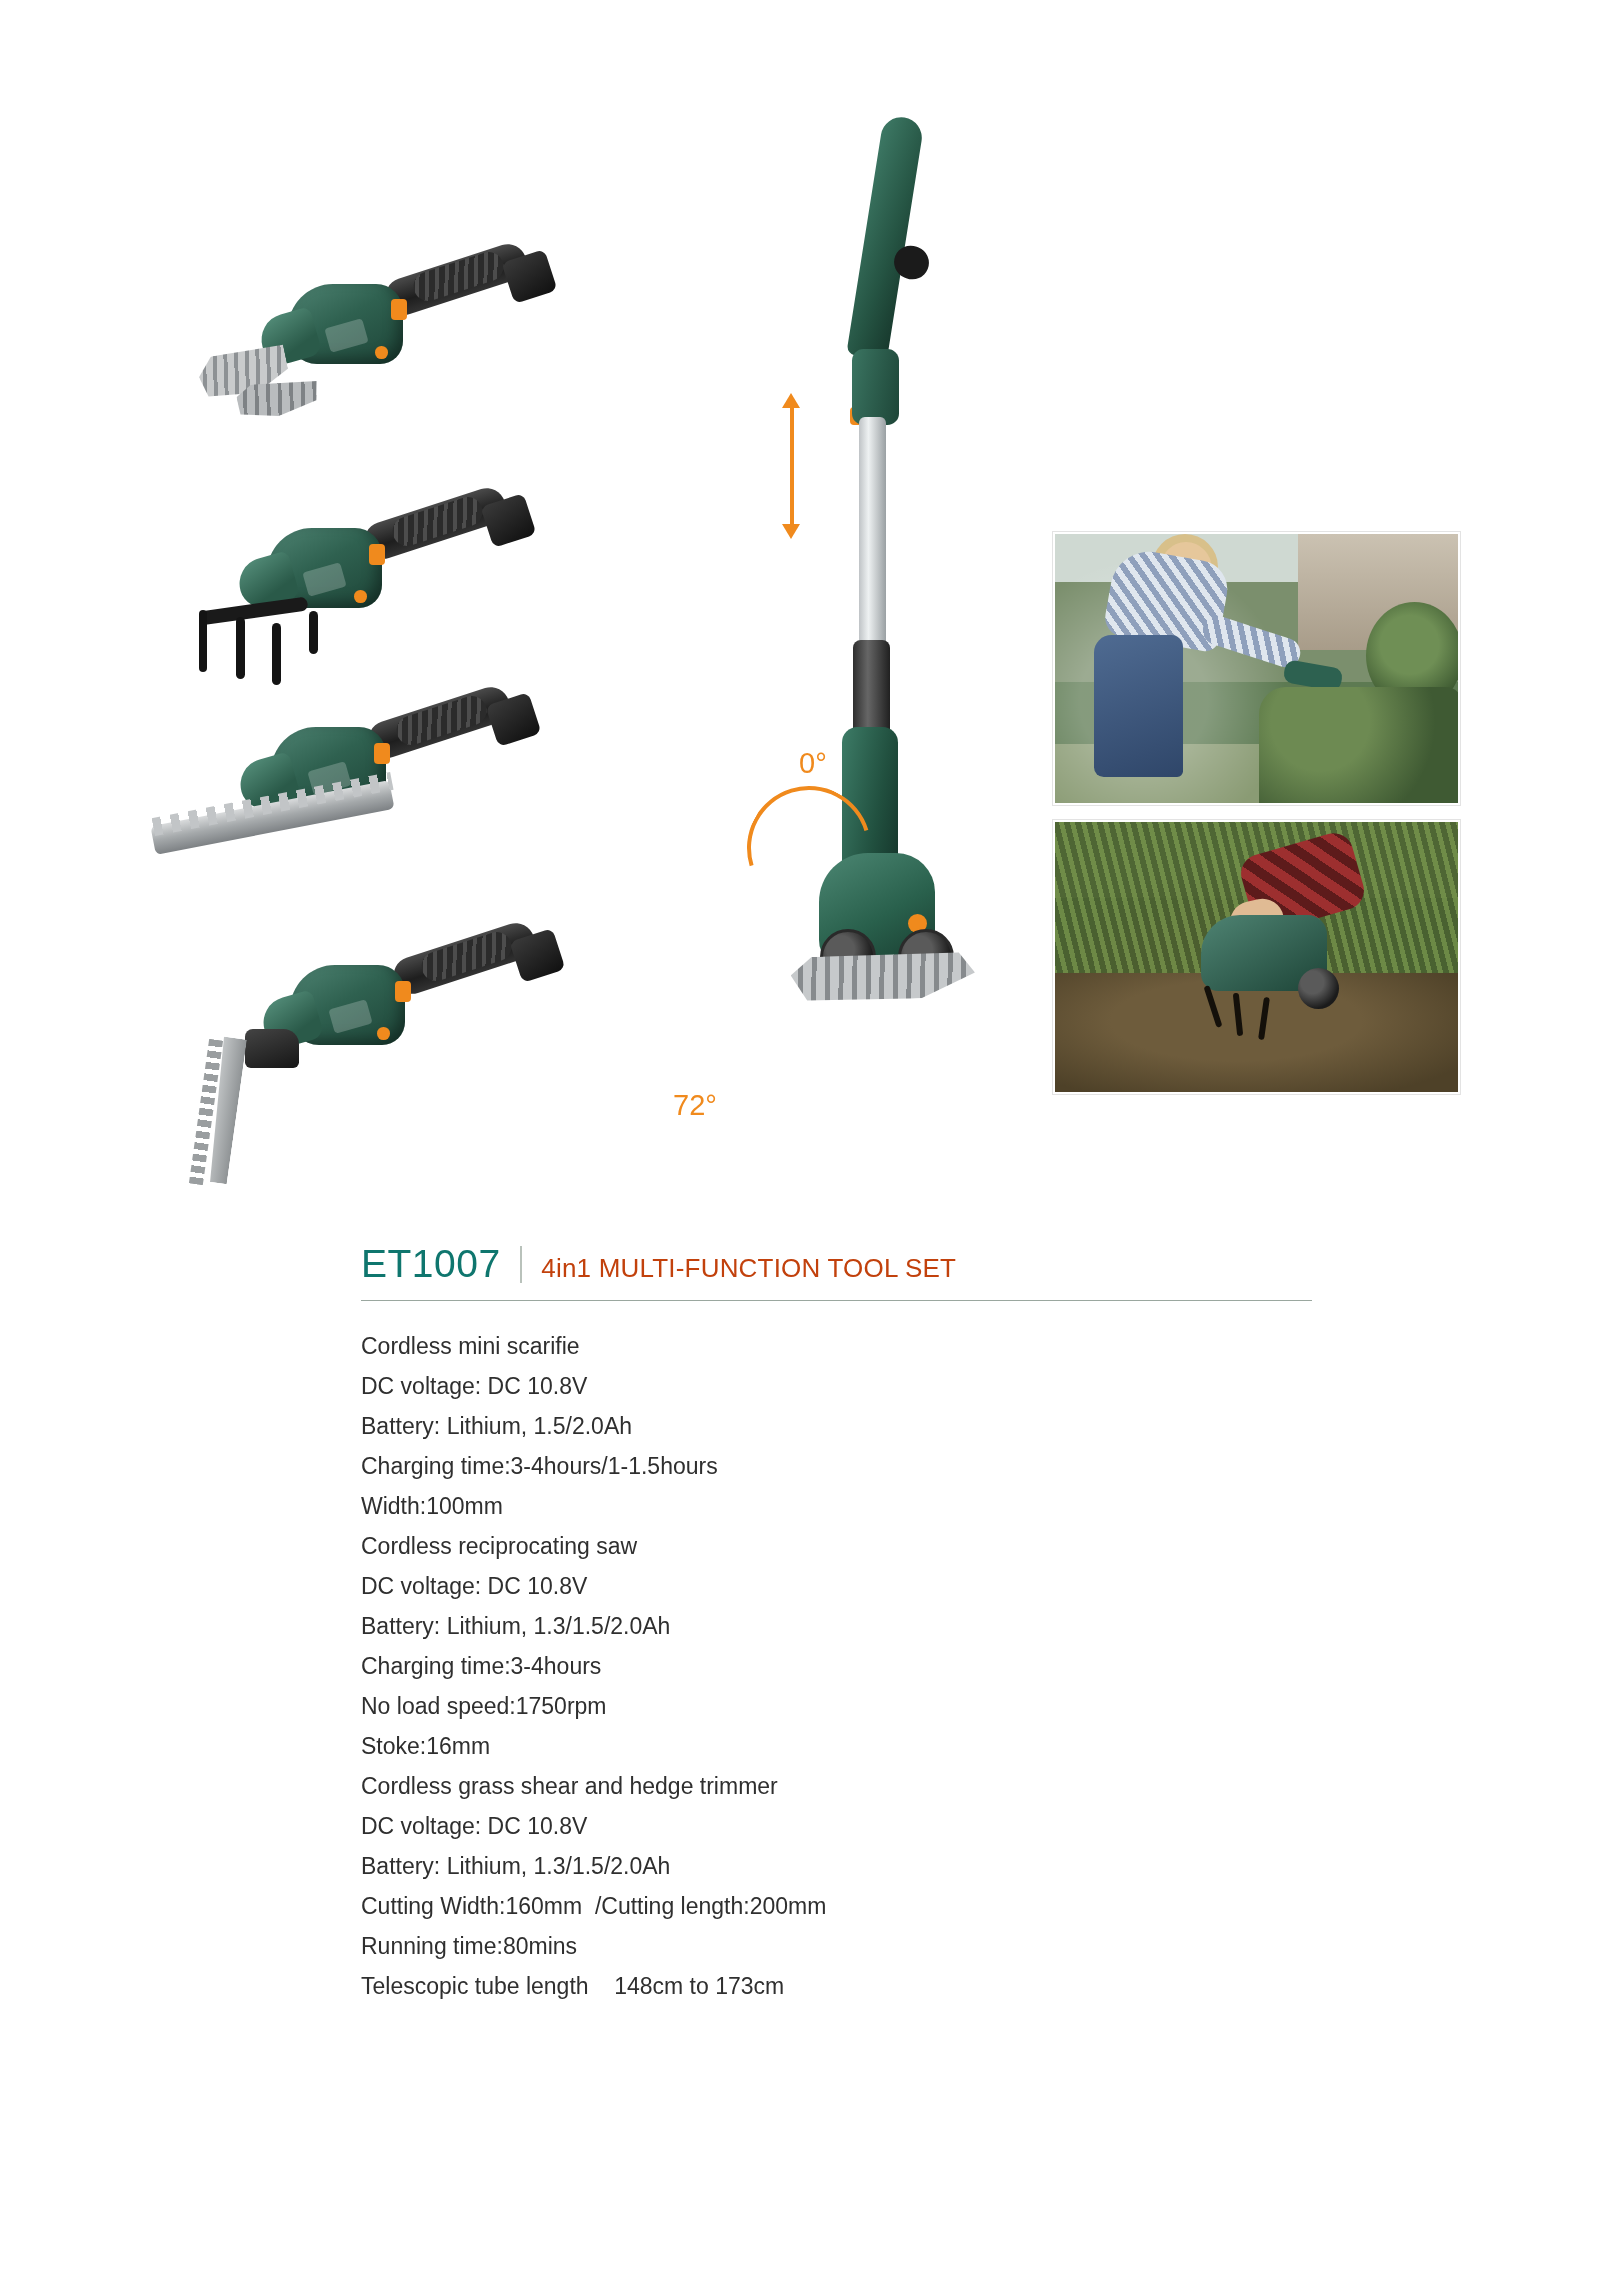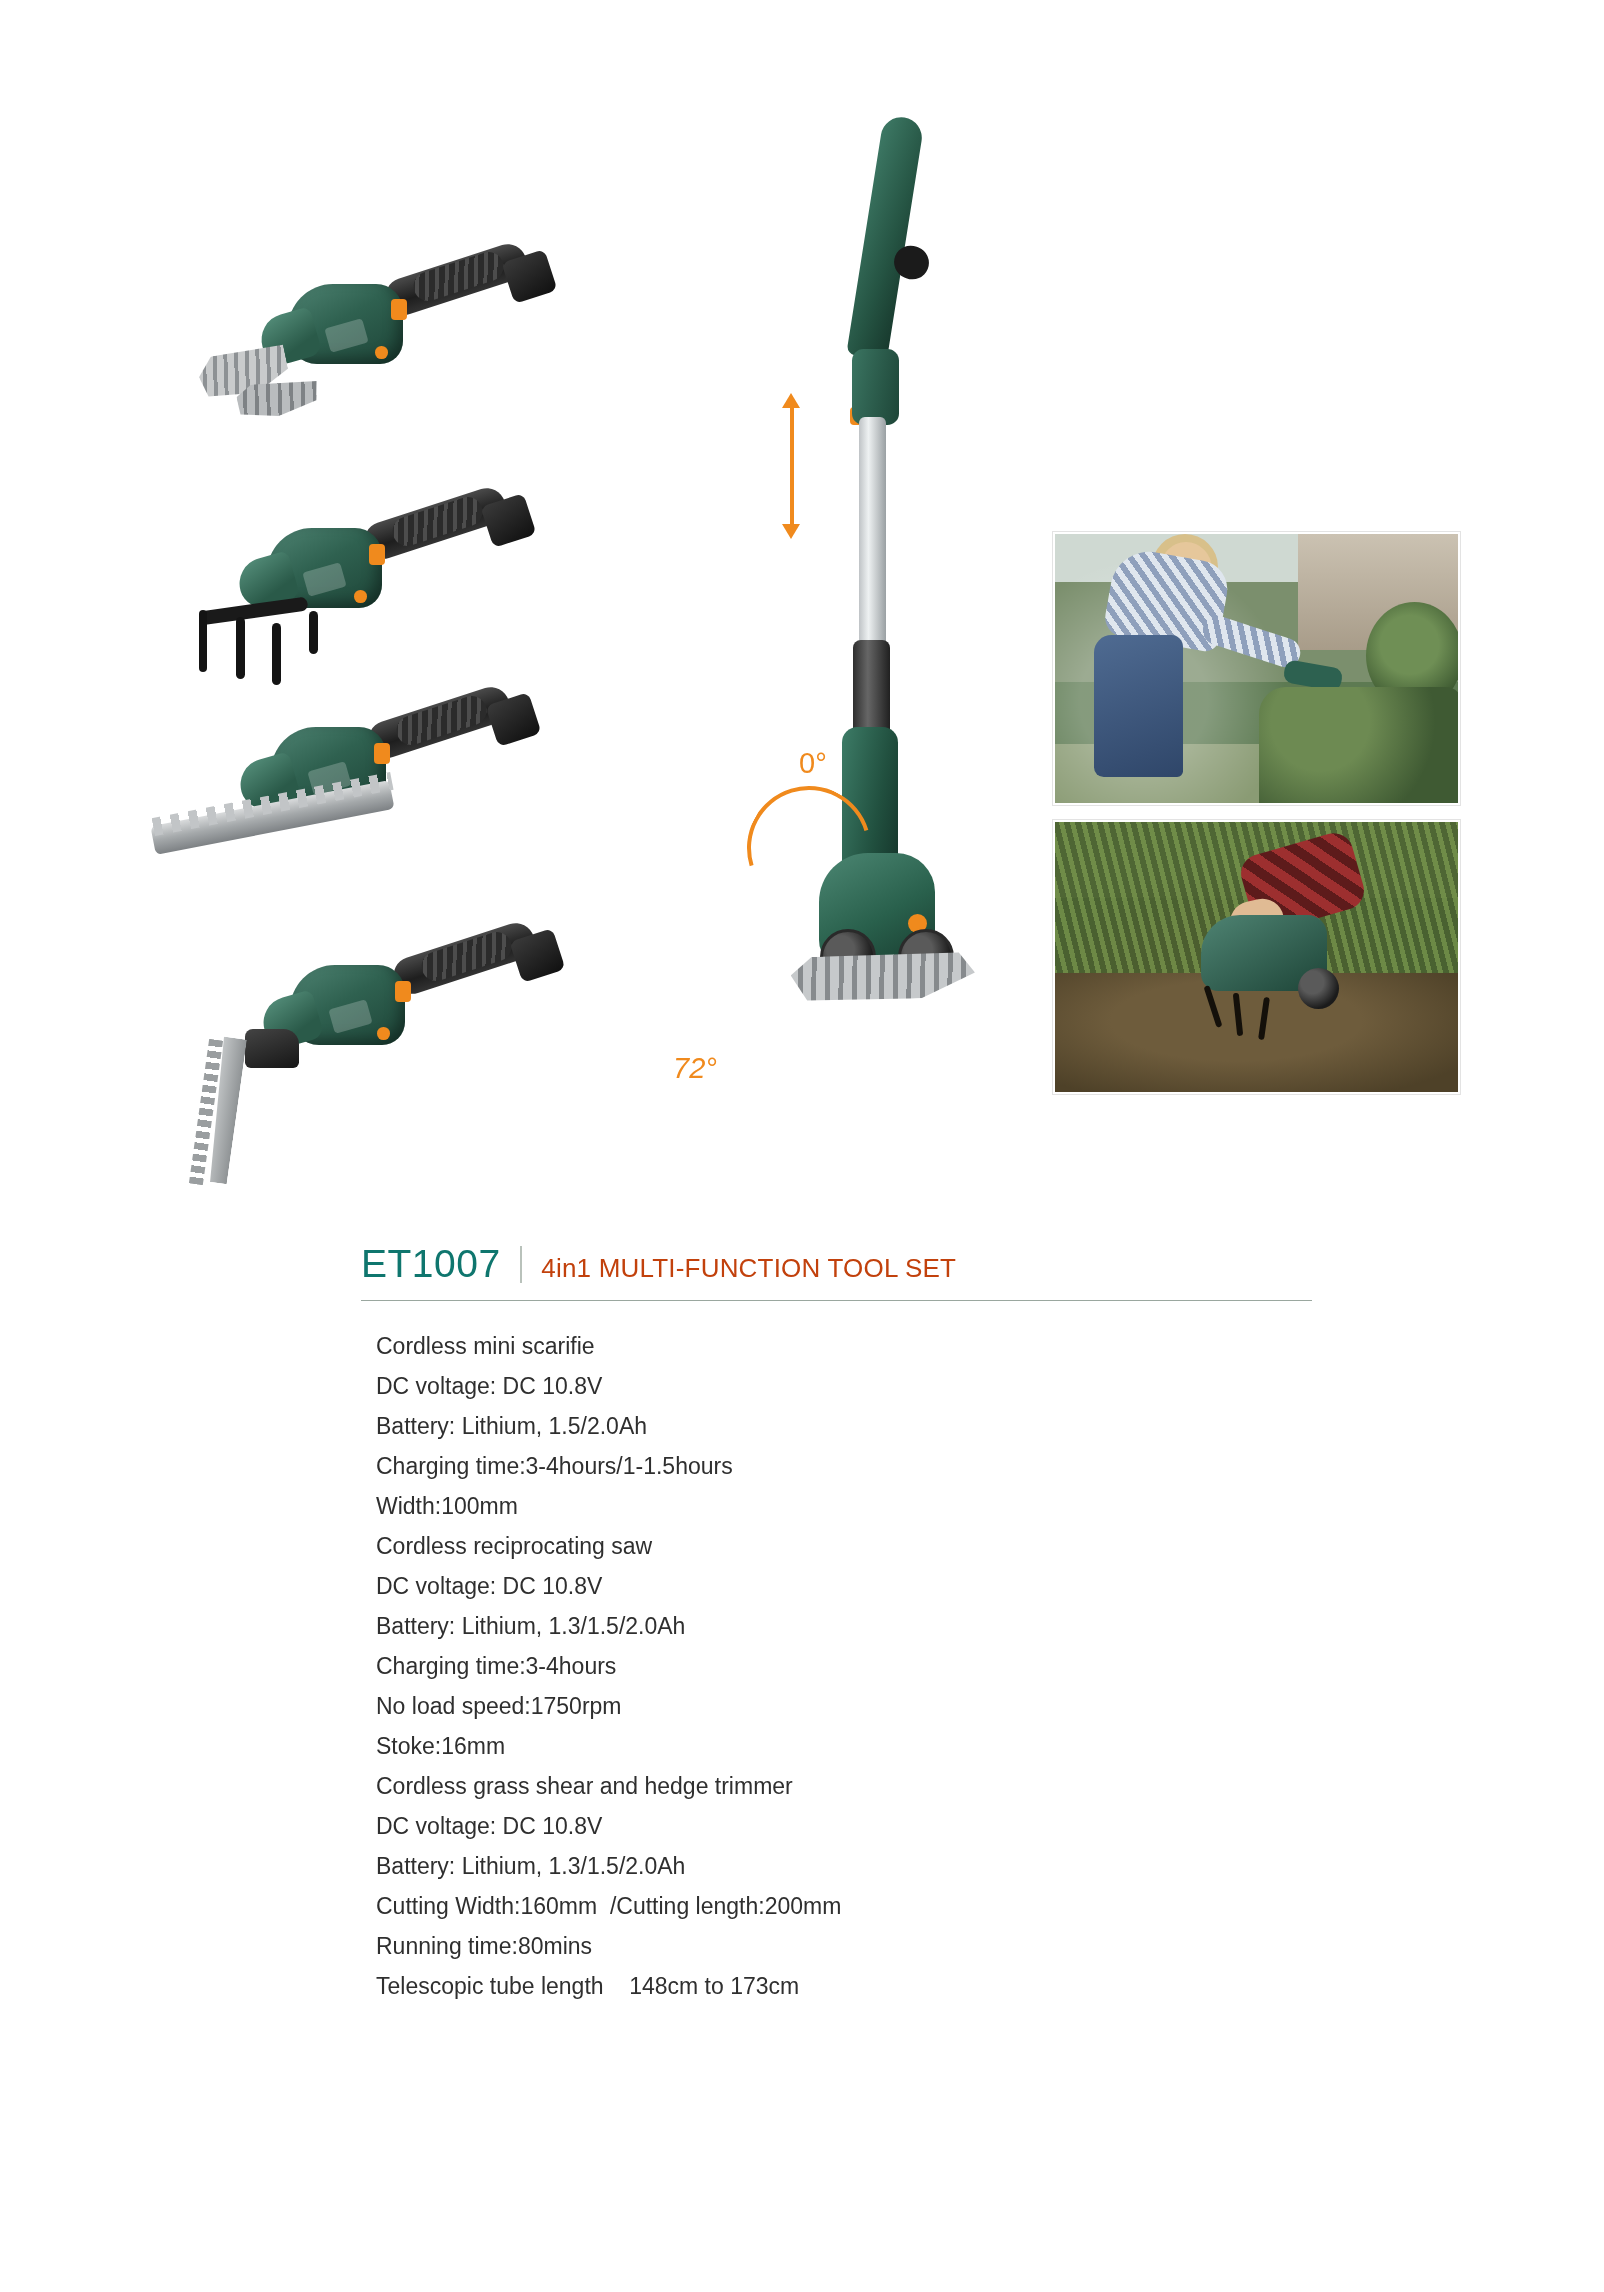--- a/index.html
+++ b/index.html
@@ -415,21 +415,21 @@
     margin: 0 19.4px;
     align-self: center;
   }
   .title-text {
     font-size: 26px;
     color: #c2410c;
     letter-spacing: 0.2px;
   }
   .spec-list {
     list-style: none;
-    margin: 15px;
+    margin: 0;
     padding: 0;
   }
   .spec-list li {
     font-size: 23px;
     line-height: 40px;
     color: #2f2f2f;
     white-space: pre;
   }
 </style>
 </head>
@@ -504,21 +504,21 @@
       <div class="pole-tube-lower"></div>
       <div class="pole-mid"></div>
       <div class="pole-head"></div>
       <div class="orange-dot" style="left:171px; top:798px; width:19.4px; height:19.4px;"></div>
       <div class="wheel" style="left:83px; top:813px;"></div>
       <div class="wheel" style="left:161px; top:813px;"></div>
       <div class="pole-shear"></div>
 
       <div class="arrow-vert"></div>
       <div class="arc-arrow"></div>
-      <div class="angle-label" style="left:-64px; top:936px;font-style:italic;">72°</div>
+      <div class="angle-label" style="left:-64px; top:973px;">72°</div>
       <div class="angle-label" style="left:62px; top:631px;">0°</div>
     </div>
 
     <div class="photo photo-1">
       <div class="p1-wall"></div>
       <div class="p1-bush"></div>
       <div class="p1-hair"></div>
       <div class="p1-head"></div>
       <div class="p1-person-top"></div>
       <div class="p1-arm"></div>

